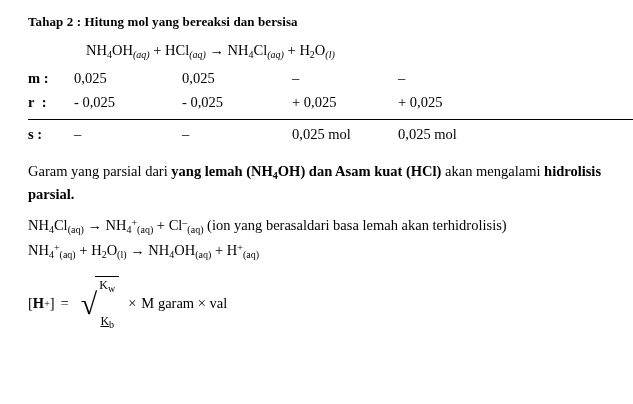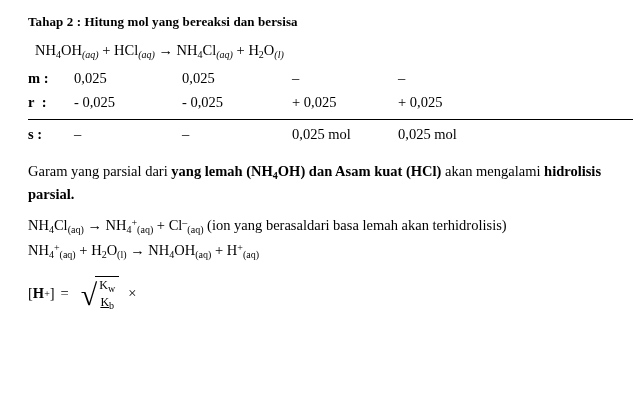--- a/index.html
+++ b/index.html
@@ -22,21 +22,21 @@
     box-sizing: border-box;
   }
   .heading {
     font-weight: bold;
     font-size: 13px;
     margin: 14px 0 0 28px;
     letter-spacing: 0.1px;
   }
   .equation {
     font-size: 14.5px;
-    margin: 12px 0 0 35px;
+    margin: 12px 0 0 86px;
   }
   .sub {
     font-size: 10px;
     vertical-align: -0.25em;
   }
   .supsm {
     font-size: 10px;
     vertical-align: 0.45em;
   }
   .ital {
@@ -102,20 +102,21 @@
     top: 1px;
   }
   .frac {
     display: inline-flex;
     flex-direction: column;
     align-items: center;
     font-size: 12px;
     border-top: 1.1px solid #000;
     padding: 1px 4px 0 4px;
     line-height: 1.25;
+    gap: 19px;
   }
   .frac .num { padding-bottom: 0px; }
   .frac .den { padding-top: 0px; text-decoration: underline; }
 </style>
 </head>
 <body>
 
 <div class="page">
 
   <div class="heading">Tahap 2 : Hitung mol yang bereaksi dan bersisa</div>
@@ -187,15 +188,16 @@
       <span>]</span>
     <span style="margin:0 6px">=</span>
     <span class="sqrt">
       <span class="sqrt-sign">√</span>
       <span class="frac">
         <span class="num"><span>K</span><span class="sub">w</span></span>
         <span class="den"><span>K</span><span class="sub">b</span></span>
       </span>
     </span>
     <span style="margin:0 5px">×</span>
+    <span>M garam × val</span>
   </div>
 
 </div>
 
 </body></html>

